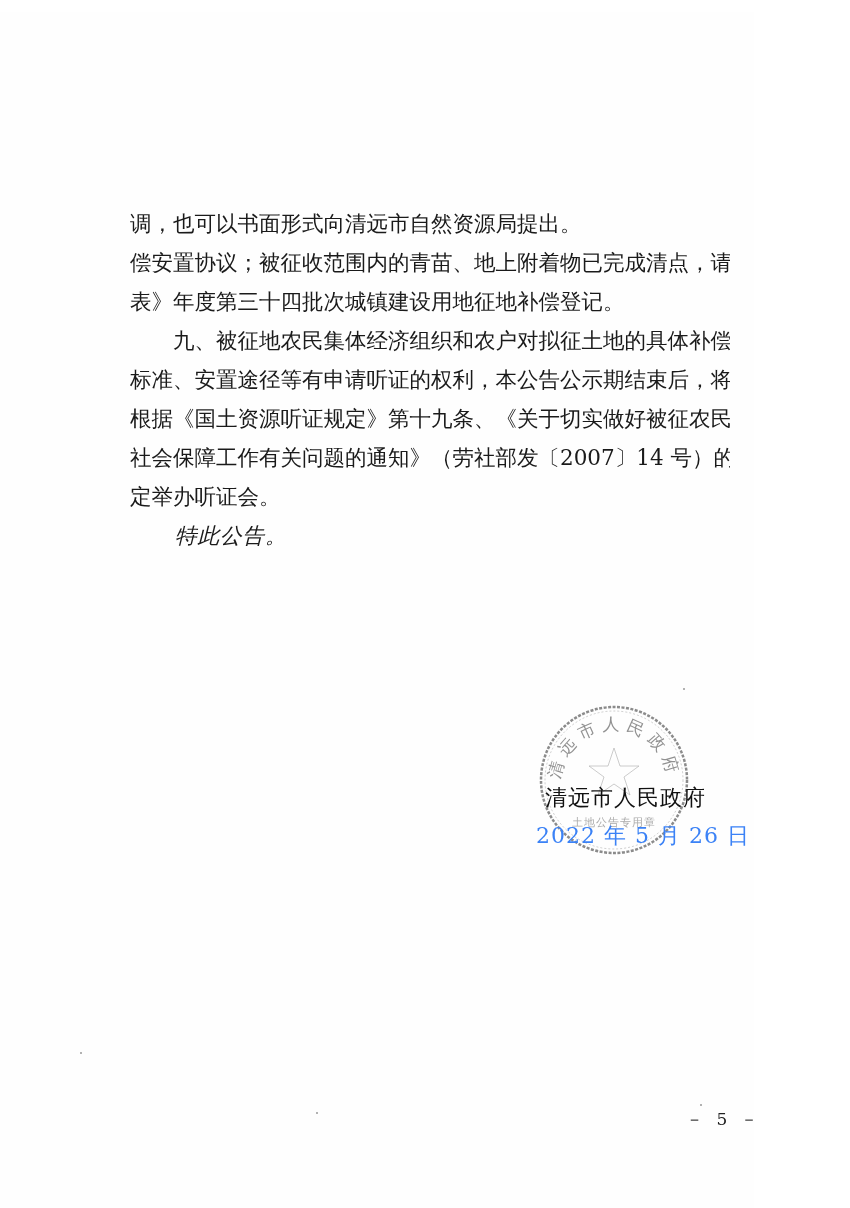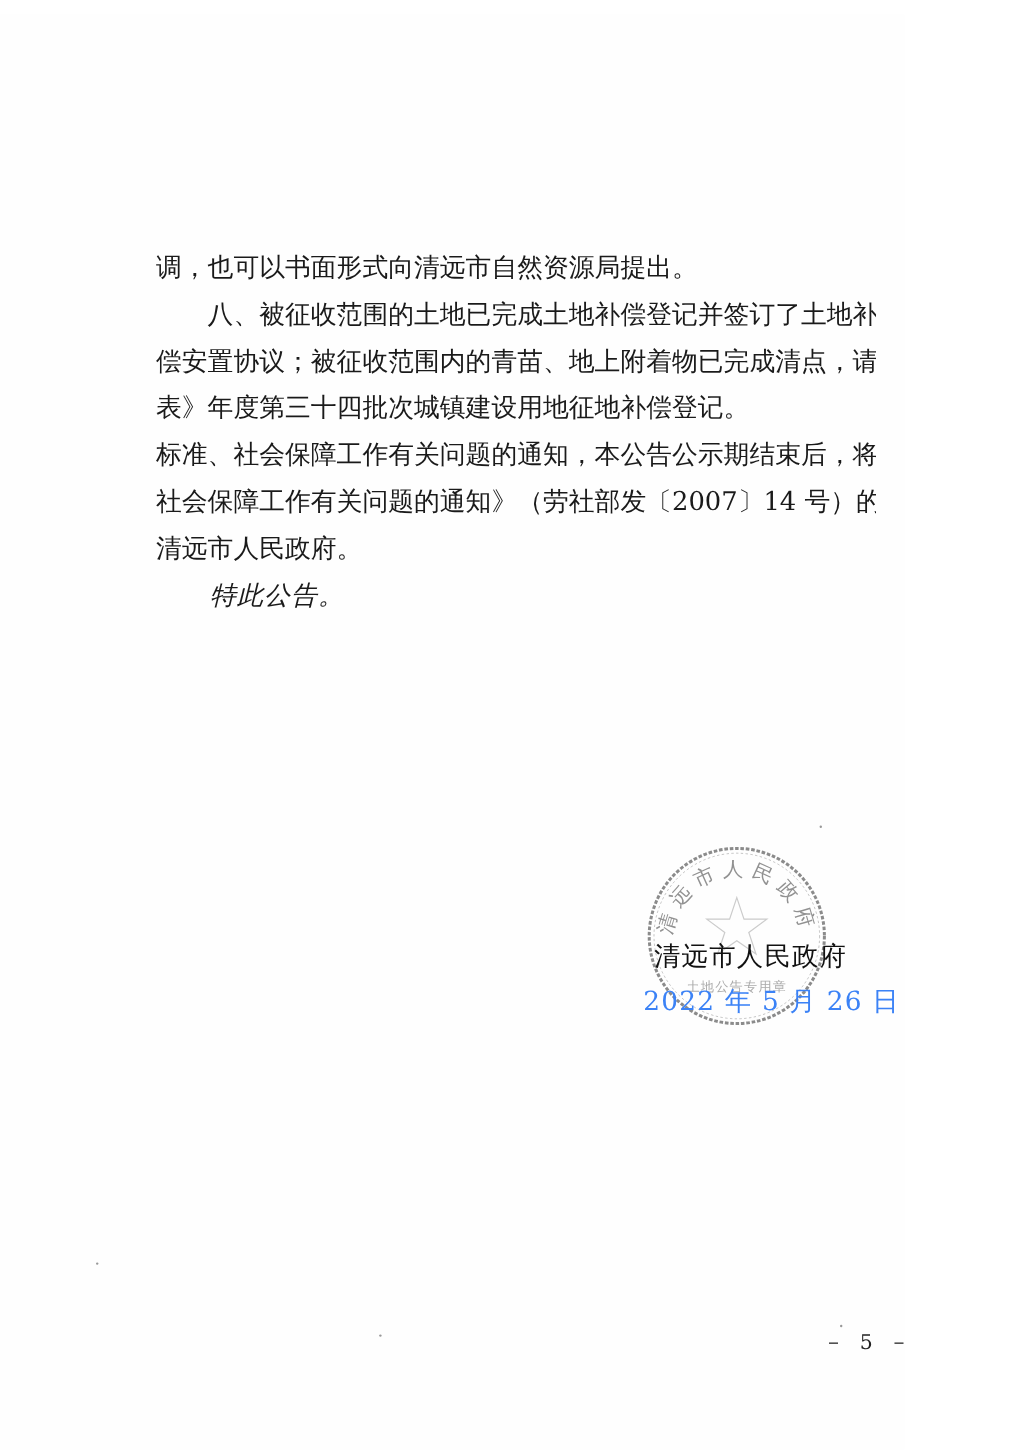--- a/index.html
+++ b/index.html
@@ -92,26 +92,27 @@
     border-radius: 1px;
   }
 </style>
 </head>
 <body>
 
 <div class="page">
 
   <div class="body-text">
     <div class="line last">调，也可以书面形式向清远市自然资源局提出。</div>
-    <div class="line indent">八、被征收范围的土地已完成土地补偿登记并签订了土地补</div>
     <div class="line">偿安置协议；被征收范围内的青苗、地上附着物已完成清点，请</div>
     <div class="line last">表》年度第三十四批次城镇建设用地征地补偿登记。</div>
-    <div class="line">标准、社会保障工作有关问题的通知，本公告公示期结束后，将</div>
+    <div class="line indent">九、被征地农民集体经济组织和农户对拟征土地的具体补偿</div>
+    <div class="line">标准、安置途径等有申请听证的权利，本公告公示期结束后，将</div>
+    <div class="line">根据《国土资源听证规定》第十九条、《关于切实做好被征农民</div>
     <div class="line">社会保障工作有关问题的通知》（劳社部发〔2007〕14 号）的规</div>
-    <div class="line last">清远市人民政府。</div>
+    <div class="line last">定举办听证会。</div>
     <div class="line closing">特此公告。</div>
   </div>
 
   <div class="seal">
     <svg viewBox="0 0 152 152" xmlns="http://www.w3.org/2000/svg">
       <defs>
         <path id="sealArcTop" d="M 22 80 A 54 54 0 0 1 130 80"></path>
         <path id="sealArcBottom" d="M 40 112 A 40 40 0 0 0 112 112"></path>
       </defs>
       <circle cx="76" cy="76" r="73" fill="none" stroke="#777" stroke-width="2.5" stroke-dasharray="3 1.5" opacity="0.85"></circle>

